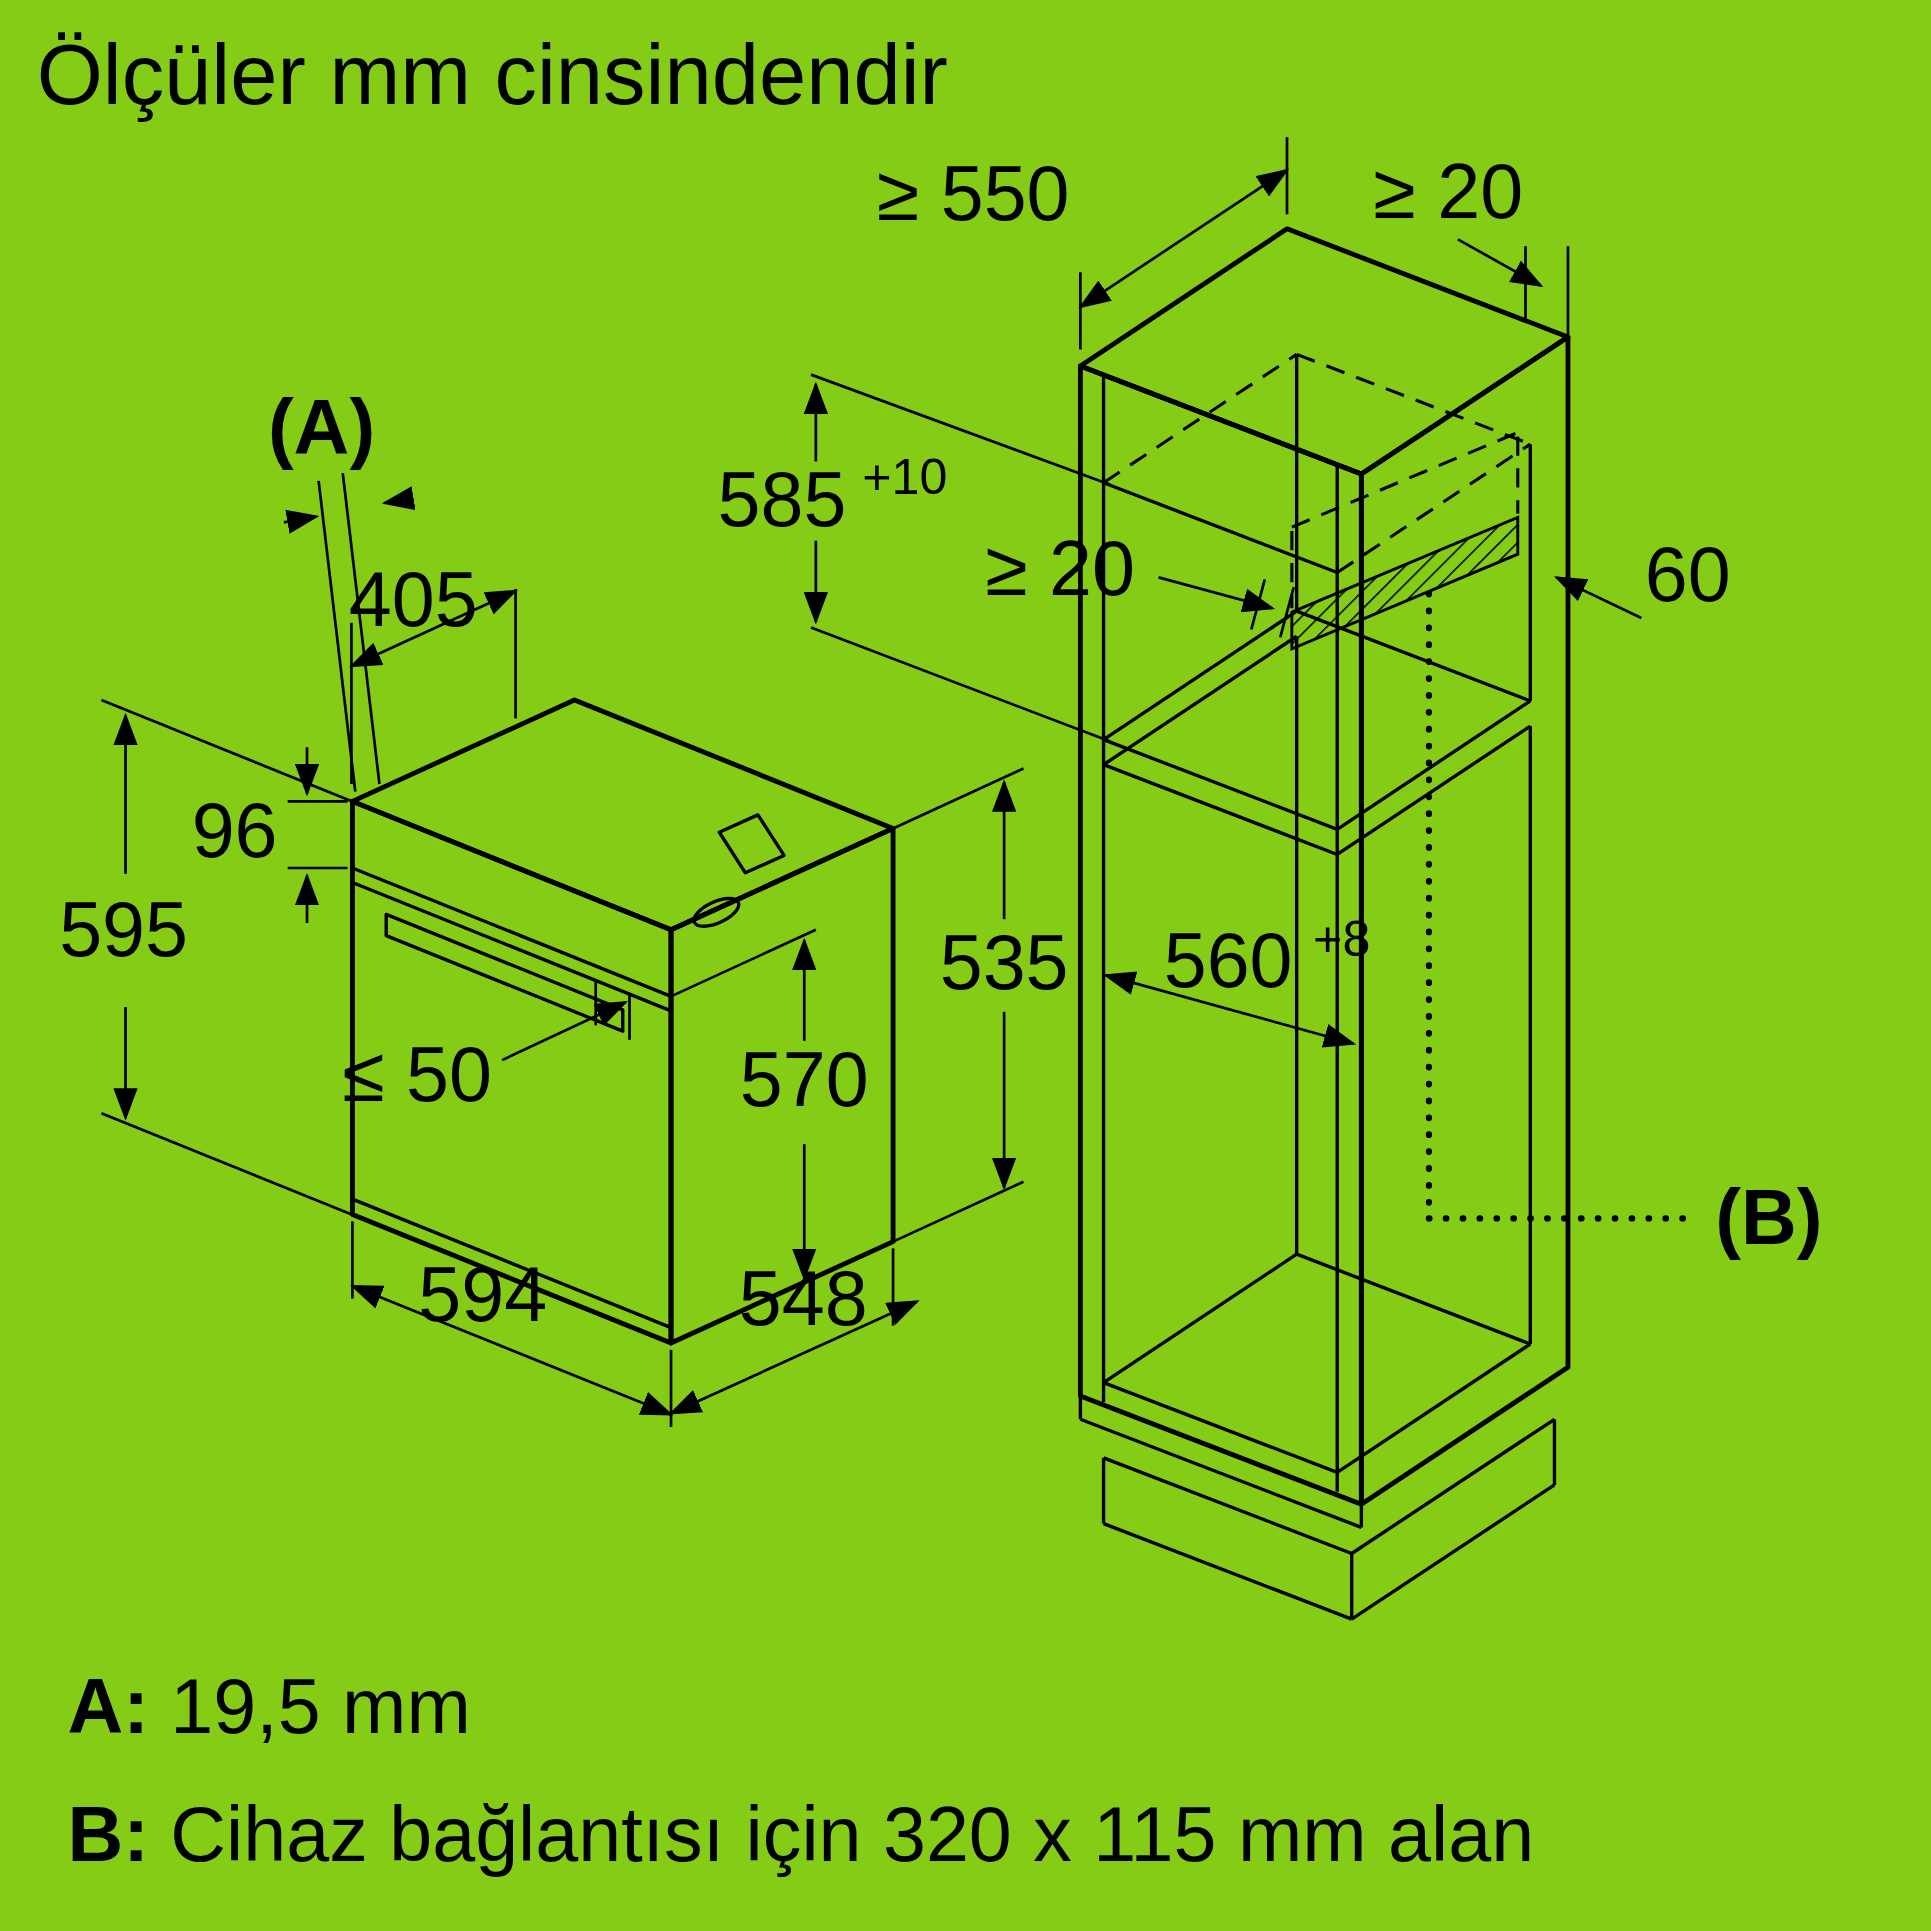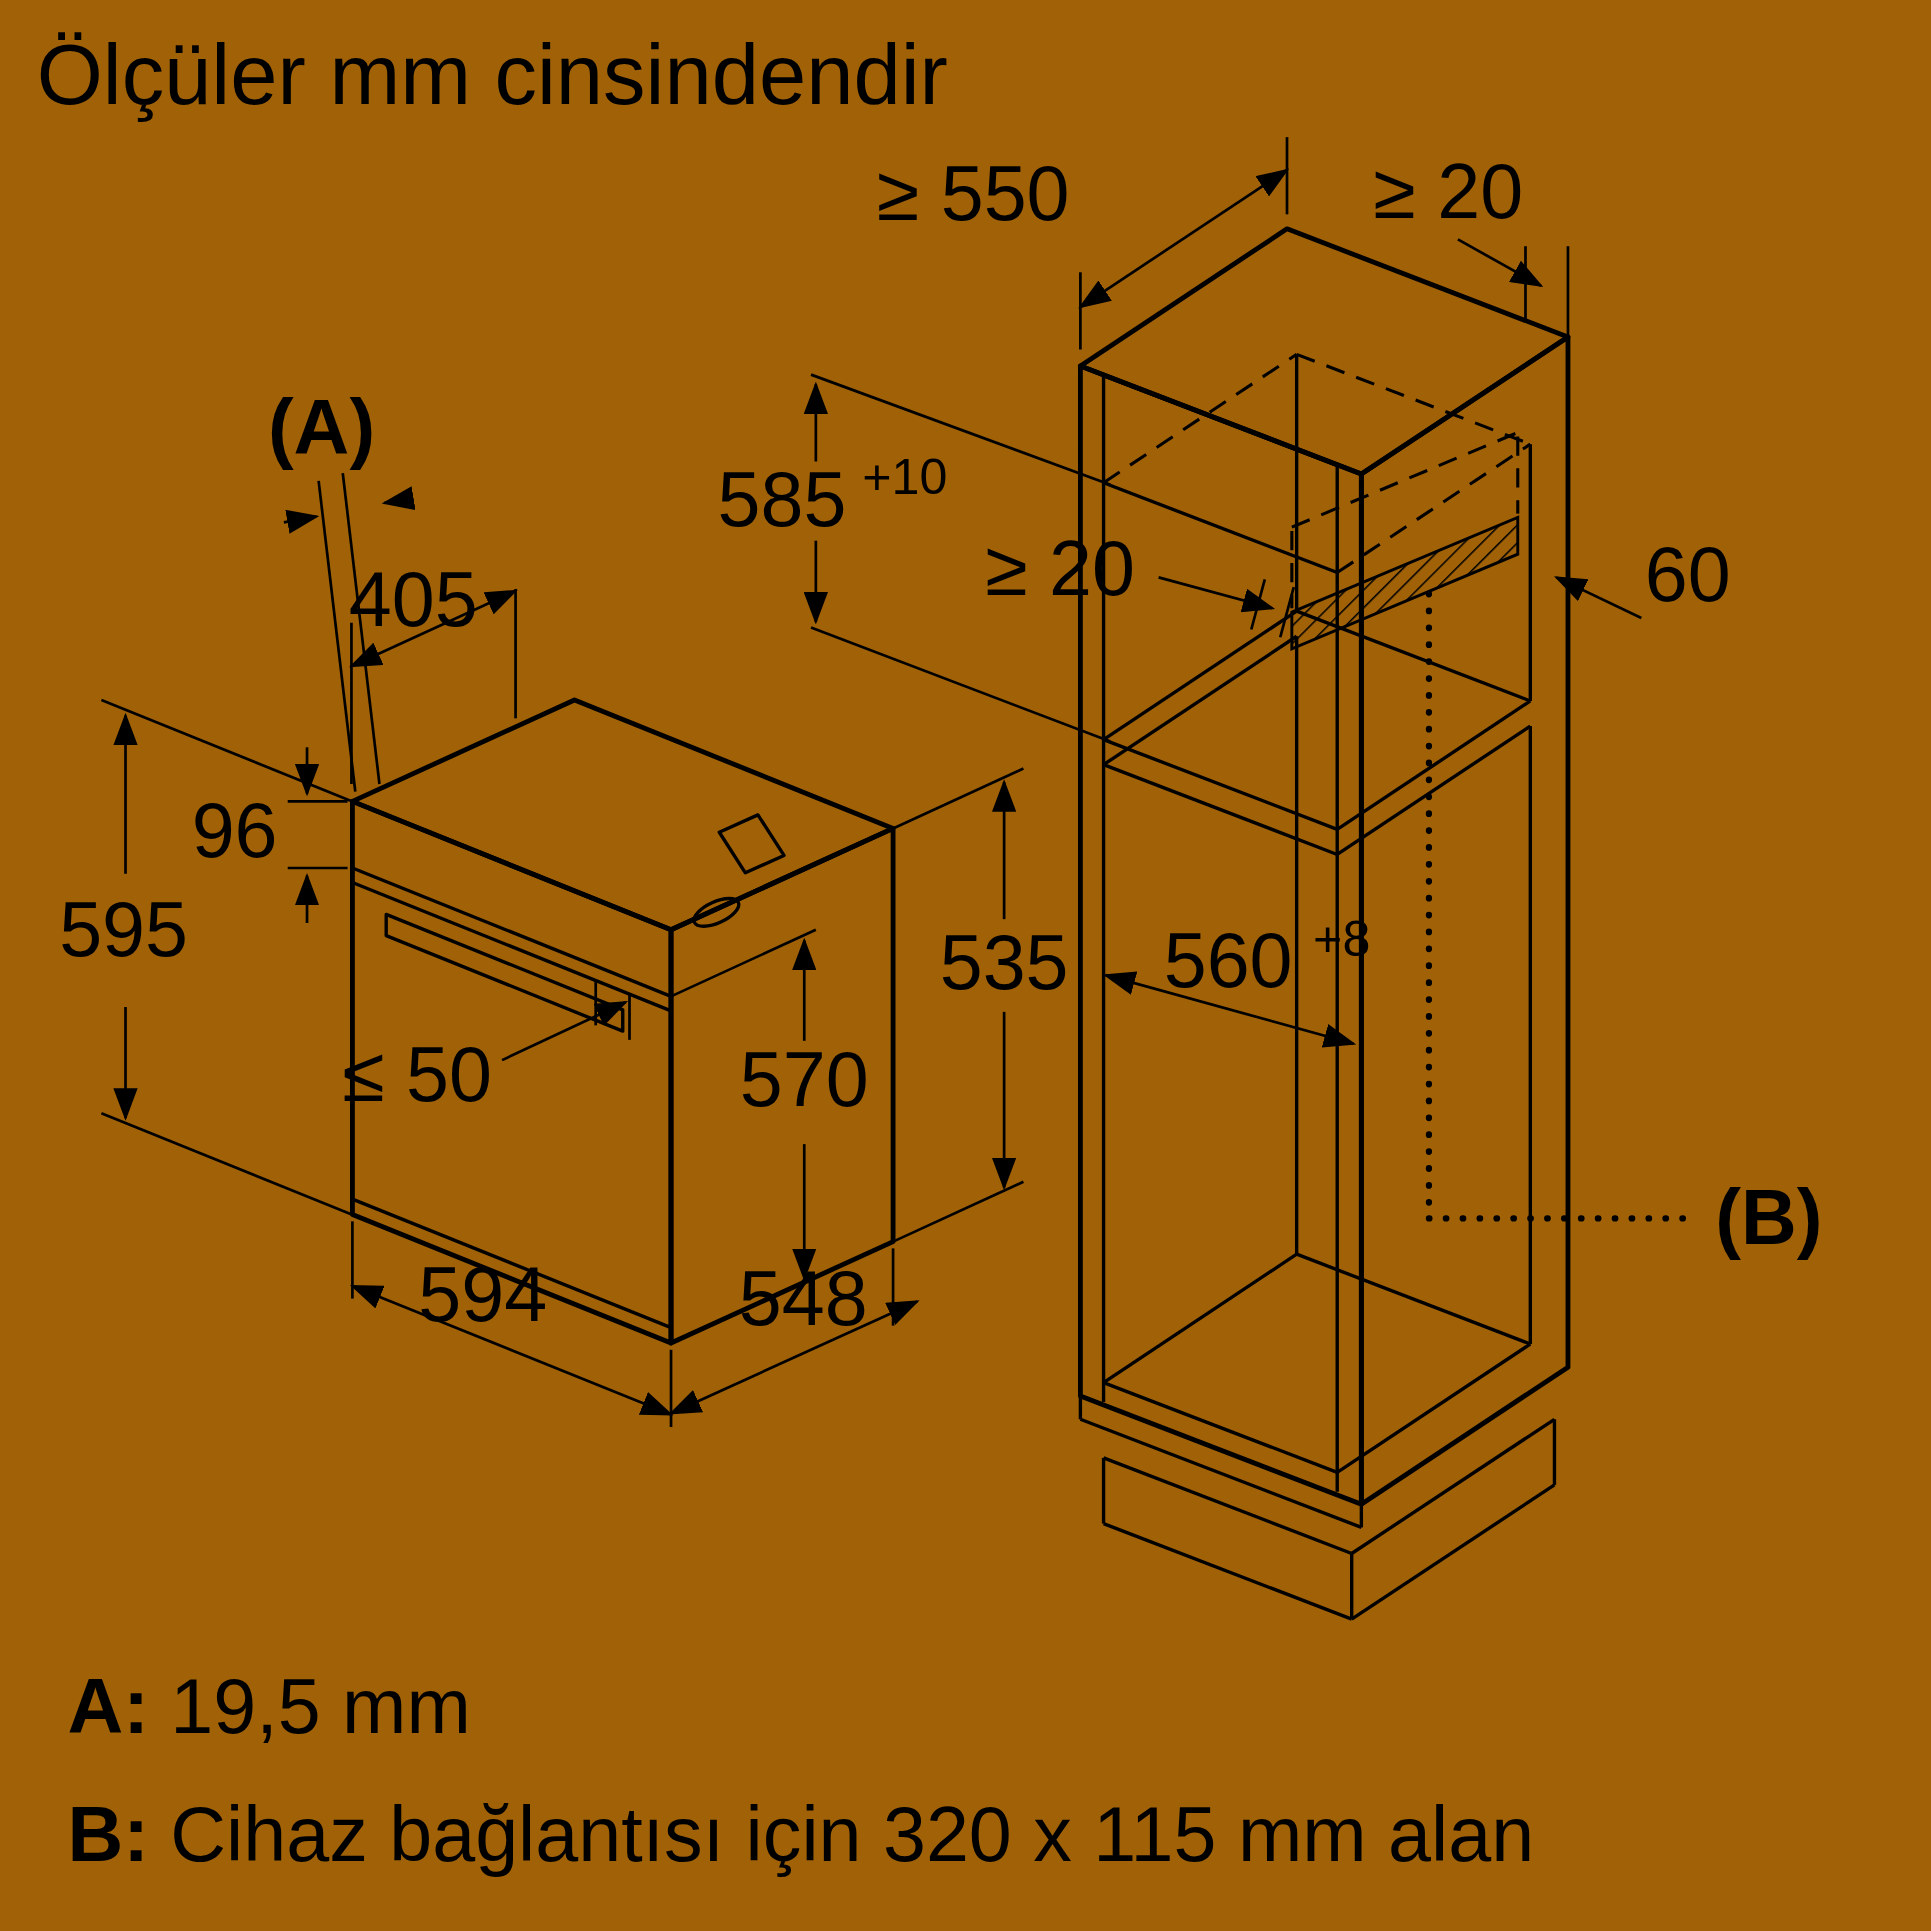--- a/index.html
+++ b/index.html
@@ -1,16 +1,16 @@
 <!DOCTYPE html>
 <html><head>
 <meta charset="utf-8">
 <style>
   html,body{margin:0;padding:0;background:#ffffff;}
-  .stage{width:1931px;height:1931px;position:relative;background:#a16207;overflow:hidden;}
+  .stage{width:1931px;height:1931px;position:relative;background:#84cc16;overflow:hidden;}
   svg{display:block;}
   text{font-family:"Liberation Sans","DejaVu Sans",sans-serif;fill:#000;}
   .title{font-size:88px;}
   .dim{font-size:80px;}
   .sup{font-size:52px;}
   .ref{font-size:80px;font-weight:bold;}
   .legend{font-size:80px;}
   .b{font-weight:bold;}
   .ln{stroke:#000;stroke-width:5;fill:none;stroke-linejoin:round;}
   .ln2{stroke:#000;stroke-width:3.5;fill:none;stroke-linejoin:round;}

